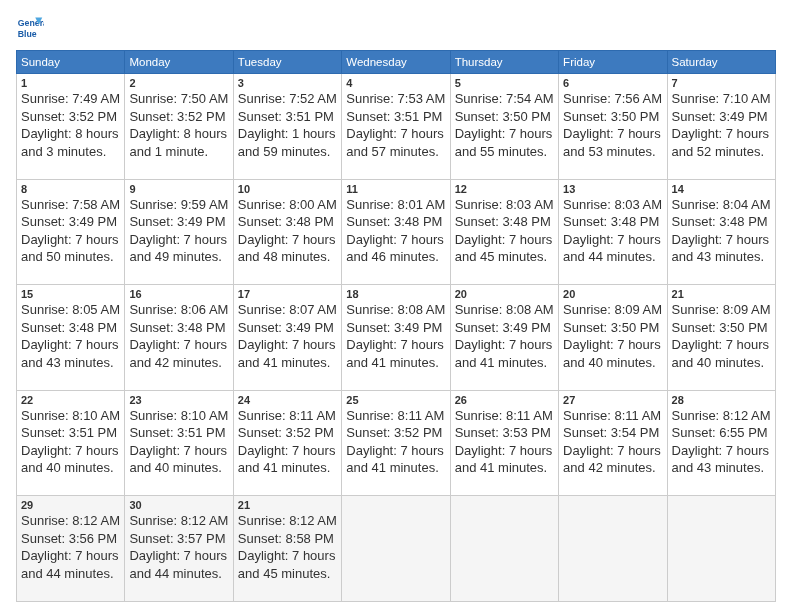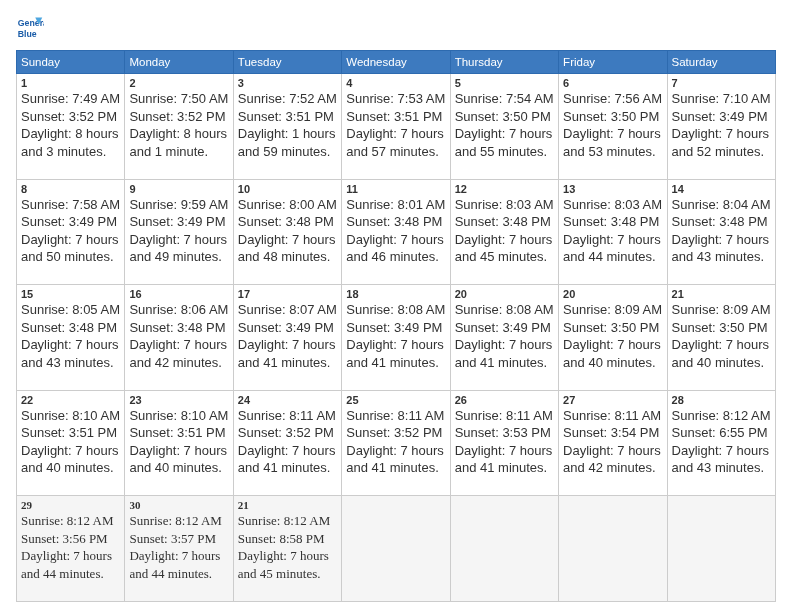--- a/index.html
+++ b/index.html
@@ -67,21 +67,20 @@
       padding: 3px 4px;
       font-size: 9px;
       color: #333;
       background: #fff;
     }
     .calendar td.empty {
       background: #f0f0f0;
     }
     .calendar tr:last-child td {
       background: #f5f5f5;
-      font-family: Liberation Serif, serif;
     }
     .day-num {
       font-size: 11px;
       font-weight: bold;
       display: block;
       margin-bottom: 1px;
     }
     .day-info {
       line-height: 1.35;
       font-size: 13px;

